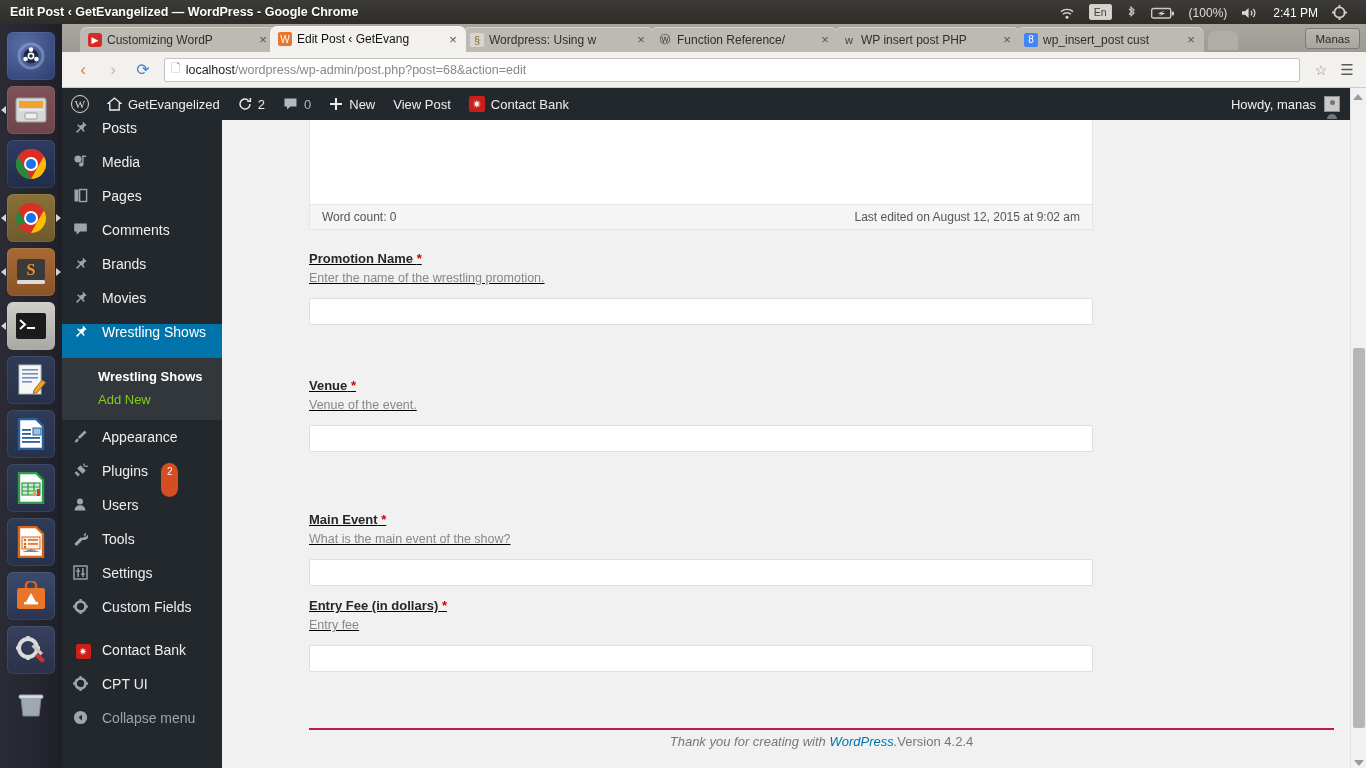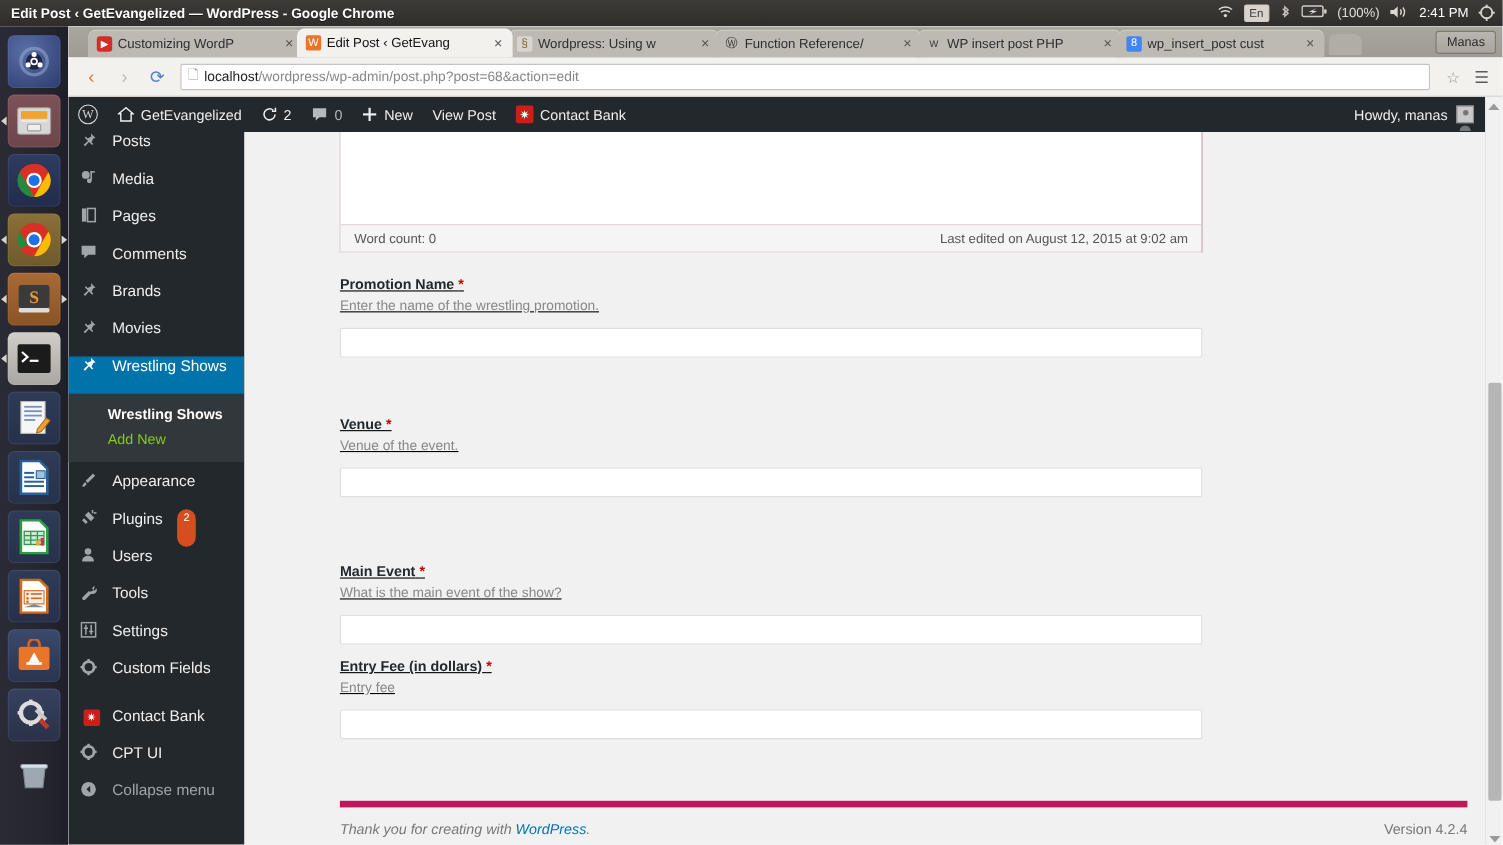--- a/index.html
+++ b/index.html
@@ -14,22 +14,22 @@
     position:absolute; left:0; top:0; width:1366px; height:24px;
     background:linear-gradient(to bottom,#3c3b37,#2e2d2a);
     color:#ffffff; font-size:12.5px;
     display:flex; align-items:center;
   }
   #unity-panel .win-title{
     margin-left:10px; font-weight:bold; font-size:12.5px; color:#fff;
     white-space:nowrap; text-shadow:0 1px 0 rgba(0,0,0,.5);
   }
   #unity-indicators{
-    margin-left:auto; display:flex; align-items:flex-start; gap:9px;
-    padding-right:7px; font-size:12px;
+    margin-left:auto; display:flex; align-items:flex-end; gap:14px;
+    padding-right:19px; font-size:12px;
   }
   #unity-indicators .ind{ display:flex; align-items:center; opacity:.95; }
   .kbd-box{
     border:1px solid #cfcbc4; background:#d8d4cd; color:#3a3a38;
     font-size:10.5px; line-height:1; padding:2px 4px; border-radius:2px;
   }
   .batt-pct{ color:#e0dcd5; }
 
   
   #launcher{
@@ -175,22 +175,22 @@
   .cmb .ttl{ font-size:13px; font-weight:bold; color:#23282d; }
   .cmb .ttl .req{ color:#c00; font-weight:bold; }
   .cmb .desc{ font-size:12.5px; color:#888; margin-top:5px; }
   .cmb input.txt{
     display:block; width:784px; height:27px; margin-top:13px;
     background:#fff; border:1px solid #dfdfdf; border-radius:2px;
     font-family:"Liberation Sans",sans-serif; font-size:13px; padding:0 7px; color:#333;
   }
   #wpfooter{
     position:absolute; left:87px; top:608px; width:1025px;
-    border-top:6px solid #be185d; padding-top:12px;
-    display:flex; justify-content:space-between; font-size:13px; color:#777;
+    border-top:2px solid #be185d; padding-top:4px;
+    display:flex; justify-content:center; font-size:13px; color:#777;
   }
   #wpfooter .left{ font-style:italic; }
   #wpfooter .left a{ color:#0073aa; text-decoration:none; }
   #wpfooter .right{ font-style:normal; color:#777; }
 
   
   #vscroll{
     position:absolute; right:0; top:0; width:16px; height:680px;
     background:#f1f1f1; border-left:1px solid #e4e4e4; z-index:30;
   }

